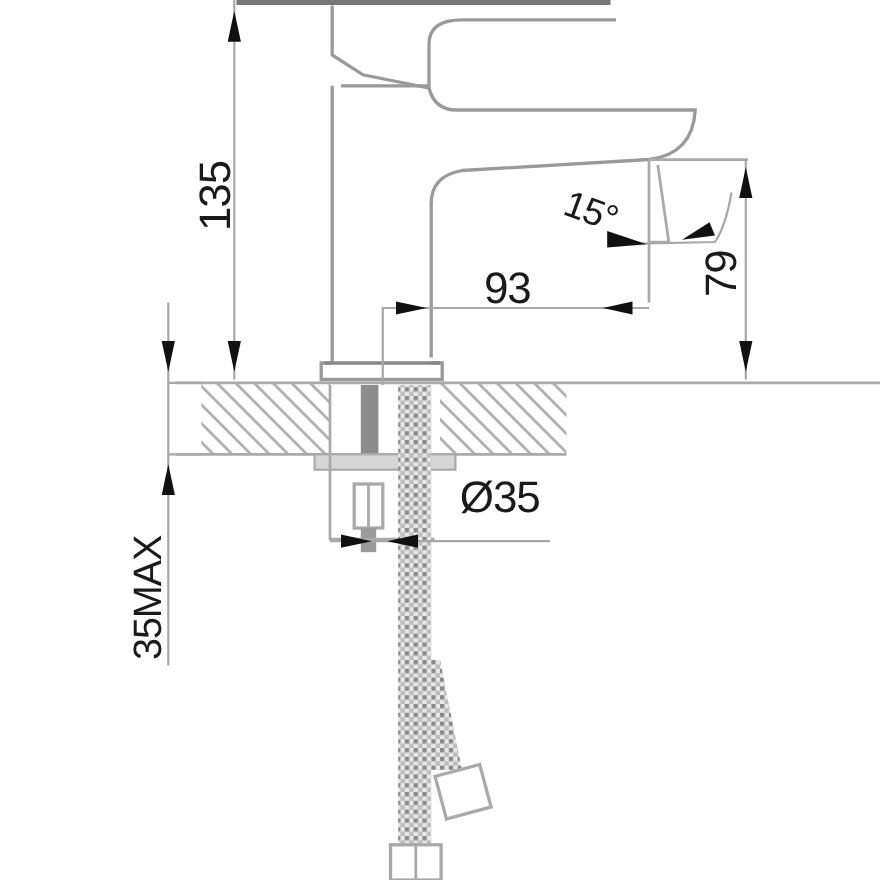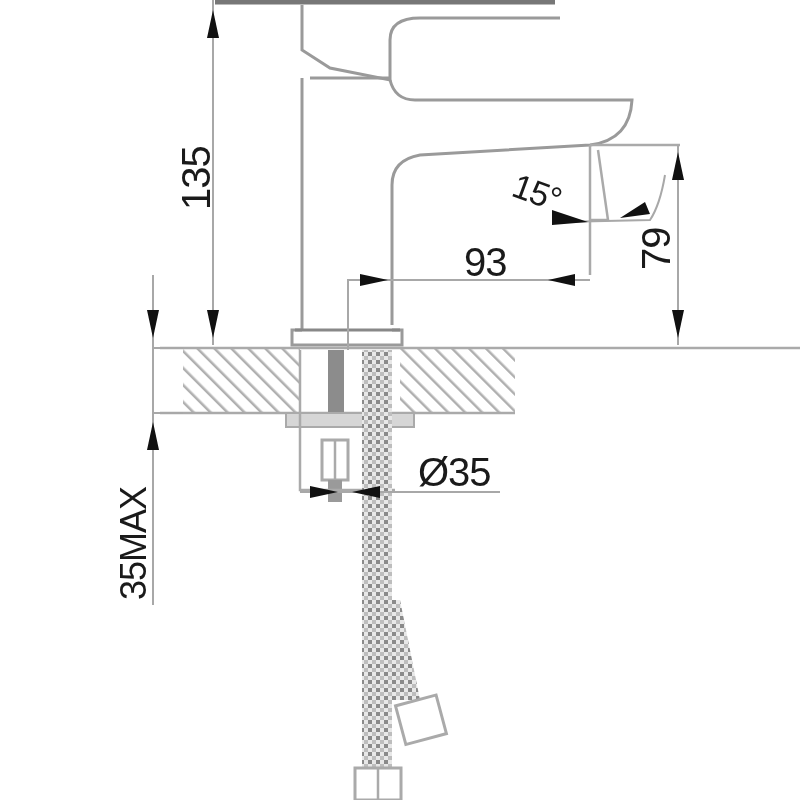--- a/index.html
+++ b/index.html
@@ -103,17 +103,17 @@
   </g>
 
   <g>
     <line class="dim" x1="300" y1="492" x2="500" y2="492"></line>
     <polygon class="arrow" points="310,486 310,498 338,492"></polygon>
     <polygon class="arrow" points="380,486 380,498 352,492"></polygon>
   </g>
 </svg>
 
 <div class="lbl vert" style="left:176px; top:210px;">135</div>
-<div class="lbl" style="left:464px; top:242px;">93</div>
+<div class="lbl" style="left:440px; top:242px;">93</div>
 <div class="lbl vert" style="left:636px; top:270px;">79</div>
 <div class="lbl" style="left:520px; top:168px; font-size:34px; transform: rotate(20deg);">15°</div>
-<div class="lbl" style="left:418px; top:452px;">Ø35</div>
+<div class="lbl" style="left:418px; top:432px;">Ø35</div>
 <div class="lbl vert" style="left:116px; top:600px; font-size:36px;">35MAX</div>
 
 </body></html>

